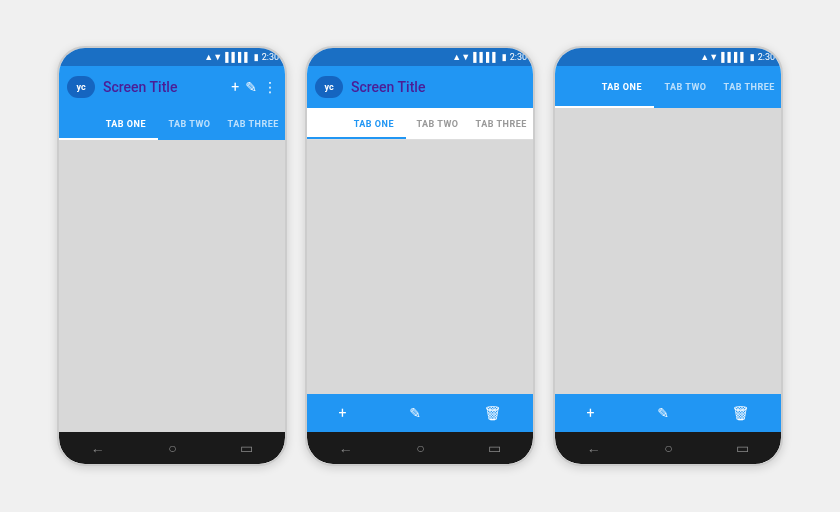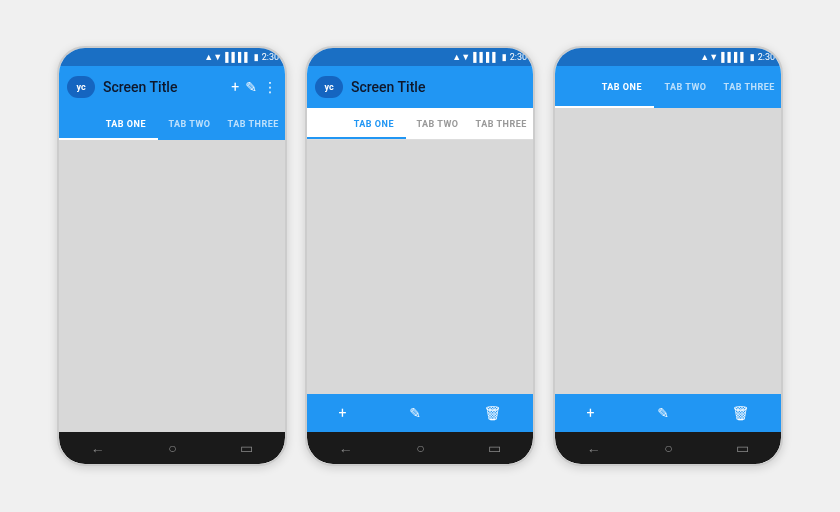--- a/index.html
+++ b/index.html
@@ -72,21 +72,21 @@
       height: 22px;
       border-radius: 11px;
       display: flex;
       align-items: center;
       justify-content: center;
       margin-right: 8px;
       flex-shrink: 0;
     }
 
     .action-bar-title {
-      color: #0f172a;
+      color: #4c1d95;
       font-size: 14px;
       font-weight: 500;
       flex: 1;
     }
 
     .action-bar-icons {
       display: flex;
       align-items: center;
       gap: 6px;
     }

